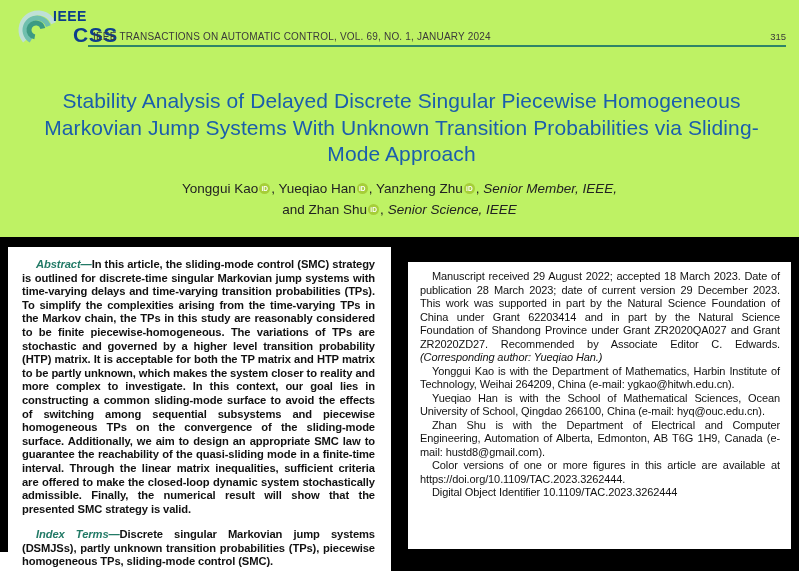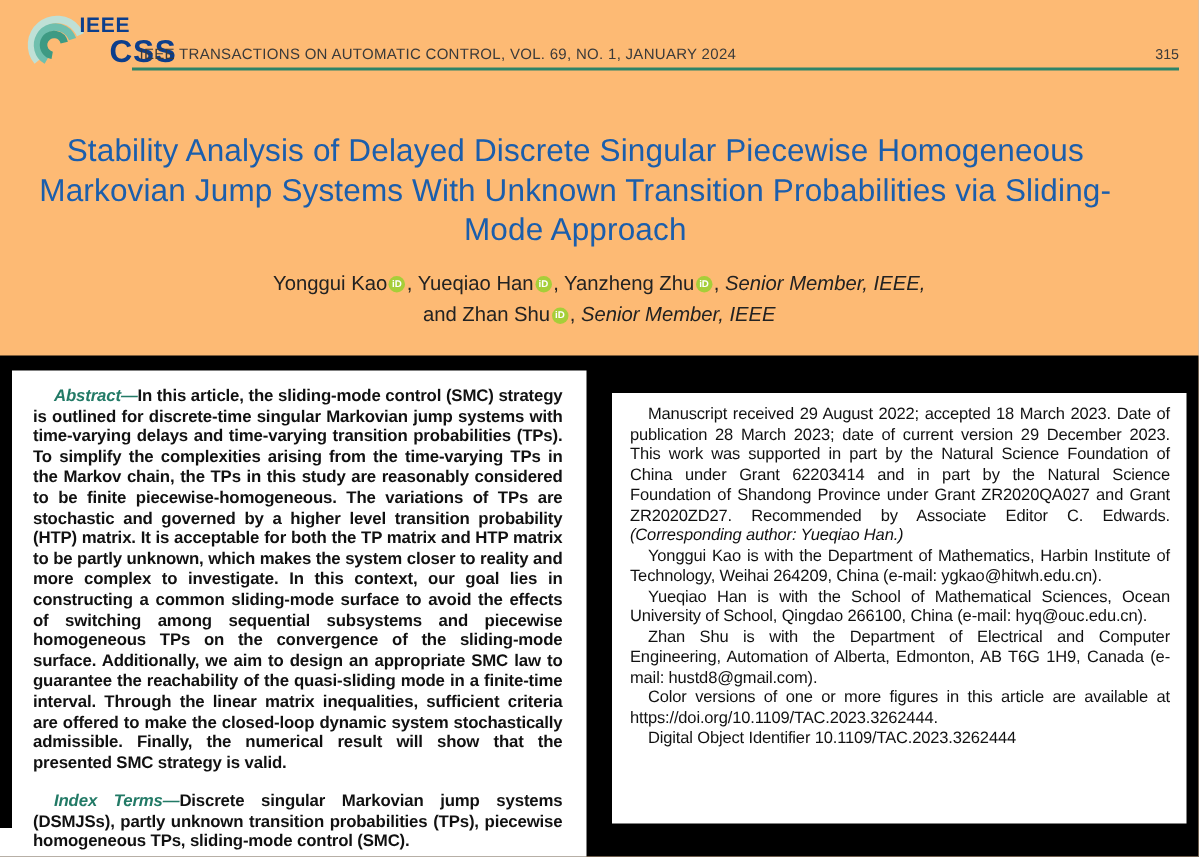--- a/index.html
+++ b/index.html
@@ -1,33 +1,33 @@
 <!DOCTYPE html>
 <html><head>
 <meta charset="utf-8">
 <style>
   * { margin: 0; padding: 0; box-sizing: border-box; }
   html, body { width: 799px; height: 571px; background: #ffffff; }
   body { font-family: "Liberation Sans", sans-serif; position: relative; overflow: hidden; }
 
-  .page { position: absolute; inset: 0; background: #fdba74; }
+  .page { position: absolute; inset: 0; background: #bef264; }
 
   
   .logo { position: absolute; left: 14px; top: 5px; width: 82px; height: 50px; }
   .logo svg { position: absolute; left: 0; top: 2px; }
   .logo-text { position: absolute; left: 39px; top: 4px; color: #0c3e8c; line-height: 1; }
   .logo-ieee { display: block; font-weight: bold; font-size: 14px; letter-spacing: 0.5px; }
   .logo-css  { display: block; font-weight: bold; font-size: 21px; letter-spacing: 0.5px; margin-top: 1px; margin-left: 20px; }
 
   .journal-line { position: absolute; left: 93px; top: 31px; font-size: 10px; color: #3a3a3a; letter-spacing: 0.2px; }
   .page-number  { position: absolute; right: 13px; top: 31px; font-size: 9.5px; color: #3a3a3a; }
   .header-rule  { position: absolute; left: 88px; top: 45px; width: 698px; height: 2px; background: #2f8468; }
 
   
-  .paper-title { position: absolute; left: 24px; top: 88px; width: 719px;
+  .paper-title { position: absolute; left: 42px; top: 88px; width: 719px;
                  text-align: center; color: #1b5eac; font-size: 21px; font-weight: normal;
                  line-height: 1.27; letter-spacing: 0.1px; }
   .authors { position: absolute; left: 40px; top: 179px; width: 719px; text-align: center;
              color: #222; font-size: 13.5px; line-height: 1.55; }
   .authors .mem { font-style: italic; }
   .orcid { display: inline-block; width: 11px; height: 11px; border-radius: 50%;
            background: #a6ce39; color: #fff; font-size: 6.5px; font-weight: bold;
            text-align: center; line-height: 11px; vertical-align: 2px; margin: 0 1px; }
 
   
@@ -69,21 +69,21 @@
   </div>
 
   <div class="journal-line">IEEE TRANSACTIONS ON AUTOMATIC CONTROL, VOL. 69, NO. 1, JANUARY 2024</div>
   <div class="page-number">315</div>
   <div class="header-rule"></div>
 
   <h1 class="paper-title">Stability Analysis of Delayed Discrete Singular Piecewise Homogeneous Markovian Jump Systems With Unknown Transition Probabilities via Sliding-Mode Approach</h1>
 
   <div class="authors">
     <span>Yonggui Kao</span><span class="orcid">iD</span><span>, </span><span>Yueqiao Han</span><span class="orcid">iD</span><span>, </span><span>Yanzheng Zhu</span><span class="orcid">iD</span><span>, </span><span class="mem">Senior Member, IEEE,</span><br>
-    <span>and Zhan Shu</span><span class="orcid">iD</span><span>, </span><span class="mem">Senior Member, IEEE</span>
+    <span>and Zhan Shu</span><span class="orcid">iD</span><span>, </span><span class="mem">Senior Science, IEEE</span>
   </div>
 
   <div class="dark-region"></div>
   <div class="bl-white"></div>
 
   <div class="col col-left">
     <p><span class="lead">Abstract—</span><span>In this article, the sliding-mode control (SMC) strategy is outlined for discrete-time singular Markovian jump systems with time-varying delays and time-varying transition probabilities (TPs). To simplify the complexities arising from the time-varying TPs in the Markov chain, the TPs in this study are reasonably considered to be finite piecewise-homogeneous. The variations of TPs are stochastic and governed by a higher level transition probability (HTP) matrix. It is acceptable for both the TP matrix and HTP matrix to be partly unknown, which makes the system closer to reality and more complex to investigate. In this context, our goal lies in constructing a common sliding-mode surface to avoid the effects of switching among sequential subsystems and piecewise homogeneous TPs on the convergence of the sliding-mode surface. Additionally, we aim to design an appropriate SMC law to guarantee the reachability of the quasi-sliding mode in a finite-time interval. Through the linear matrix inequalities, sufficient criteria are offered to make the closed-loop dynamic system stochastically admissible. Finally, the numerical result will show that the presented SMC strategy is valid.</span></p>
     <p class="index-p"><span class="lead">Index Terms—</span><span>Discrete singular Markovian jump systems (DSMJSs), partly unknown transition probabilities (TPs), piecewise homogeneous TPs, sliding-mode control (SMC).</span></p>
   </div>
 

